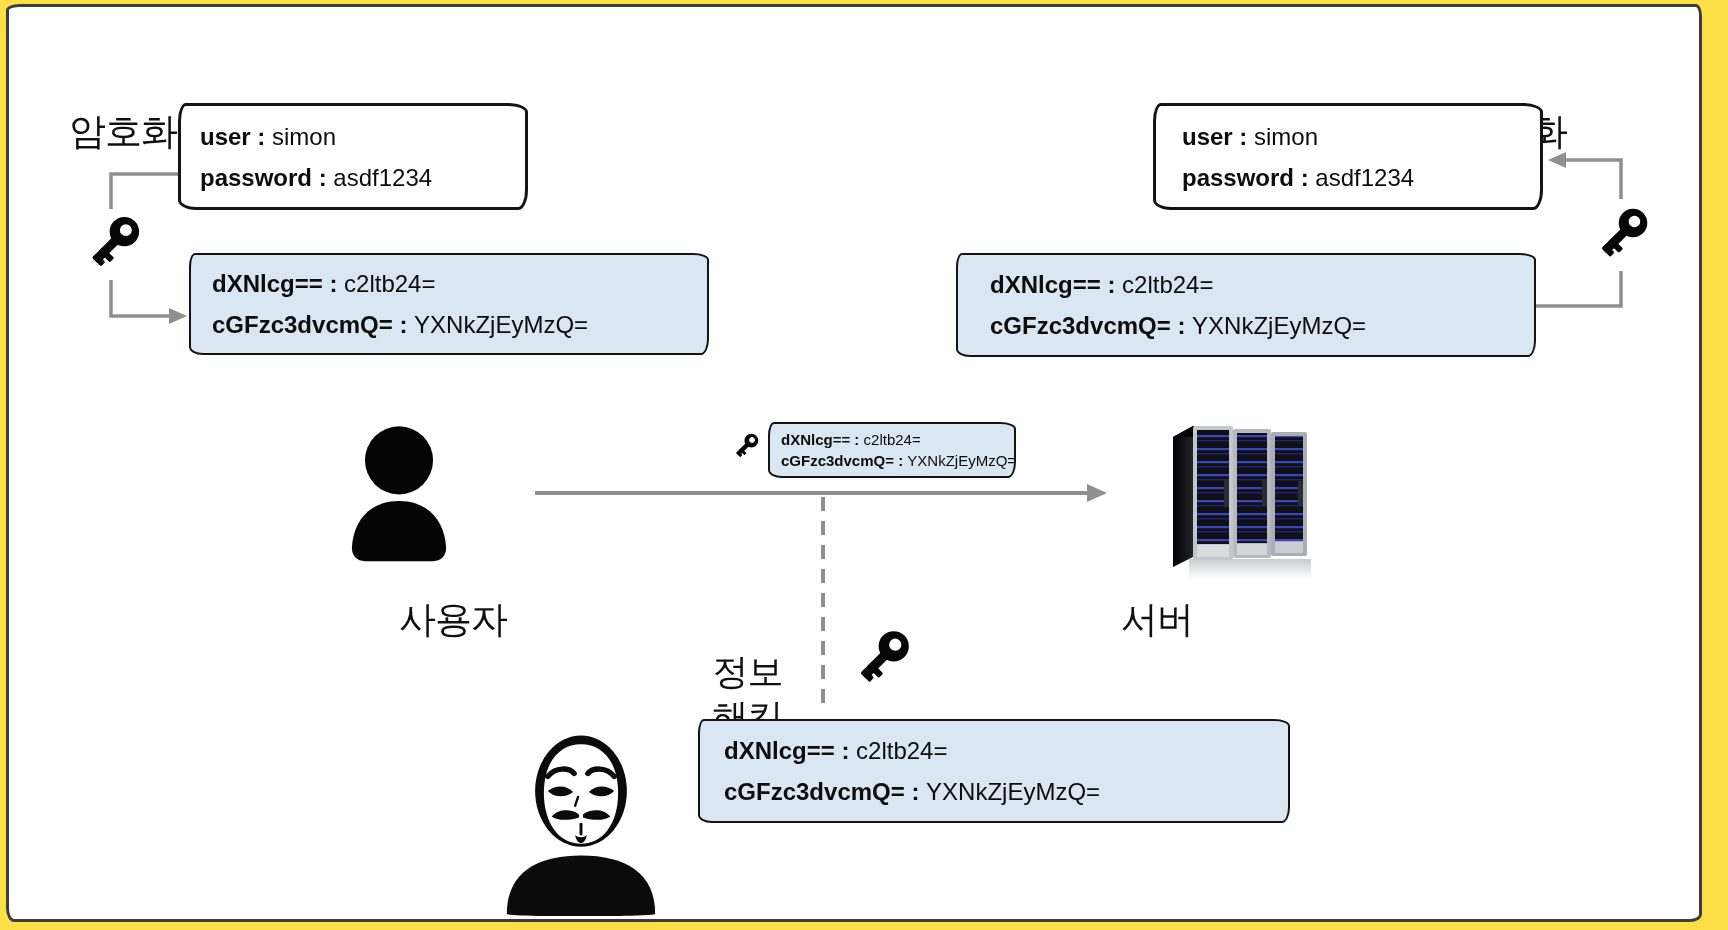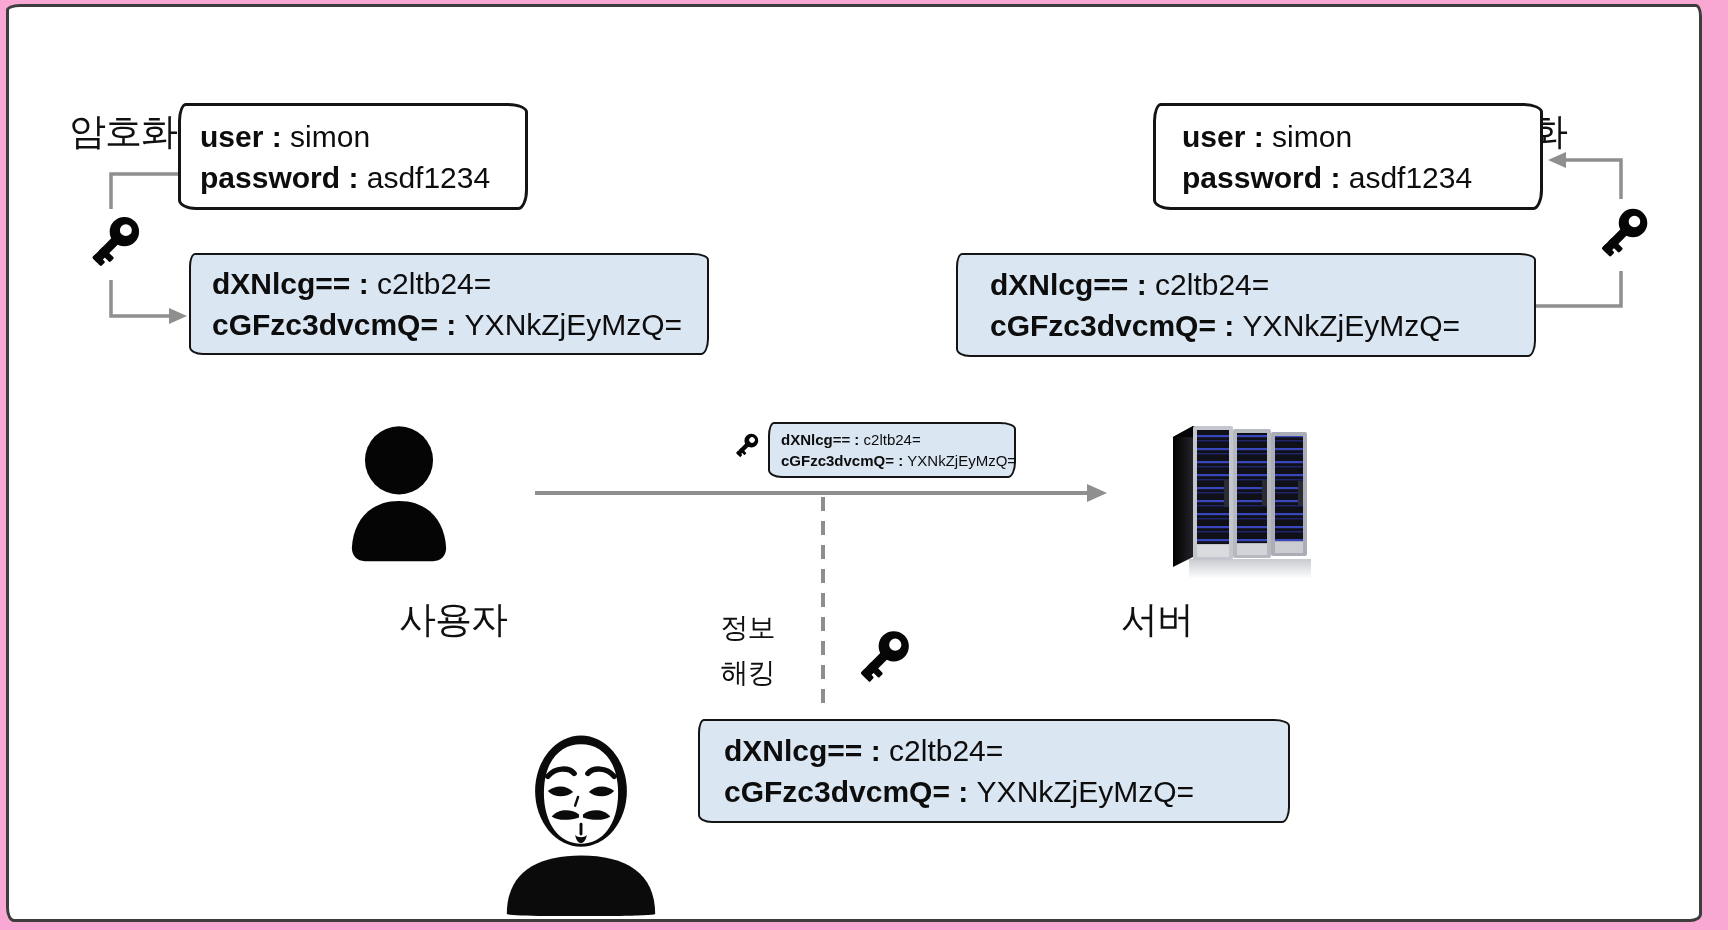--- a/index.html
+++ b/index.html
@@ -1,32 +1,32 @@
 <!DOCTYPE html>
 <html><head>
 <meta charset="utf-8">
 <style>
   html,body{margin:0;padding:0;background:#000;}
-  #stage{position:relative;width:1728px;height:930px;background:#f9a8d4;overflow:hidden;
+  #stage{position:relative;width:1728px;height:930px;background:#fde047;overflow:hidden;
          font-family:"Liberation Sans","DejaVu Sans",sans-serif;}
   #frame{position:absolute;left:6px;top:4px;right:26px;bottom:8px;background:#fff;
          border:3px solid #3d3d3d;border-radius:14px 6px 12px 8px / 6px 12px 8px 14px;}
   .abs{position:absolute;}
   
   .sketch{position:absolute;box-sizing:border-box;background:#fff;border:3px solid #141414;
           border-radius:8px 20px 10px 18px / 18px 9px 20px 10px;}
   .sketch.blue{background:#dbe6f3;border-width:2.5px;
           border-radius:6px 16px 8px 14px / 14px 7px 16px 8px;}
   .cred{color:#0d0d0d;white-space:nowrap;}
   .cred .k,.cred .sep{font-weight:700;}
   .cred .sep{white-space:pre;}
-  .big .cred{font-size:30px;line-height:41px;}
+  .big .cred{font-size:24px;line-height:41px;}
   .small .cred{font-size:15px;line-height:21px;font-weight:400;}
   .lbl{position:absolute;color:#101010;font-size:37px;font-weight:500;letter-spacing:-1px;}
-  .lbl.small2{font-size:28px;line-height:45px;text-align:center;}
+  .lbl.small2{font-size:36px;line-height:45px;text-align:center;margin-top:44px;}
   svg{display:block;}
   #wires{position:absolute;left:0;top:0;z-index:1;}
   .z2{z-index:2;} .z3{z-index:3;}
 </style>
 </head>
 <body>
 
 <div id="stage">
  <div id="frame">
 

